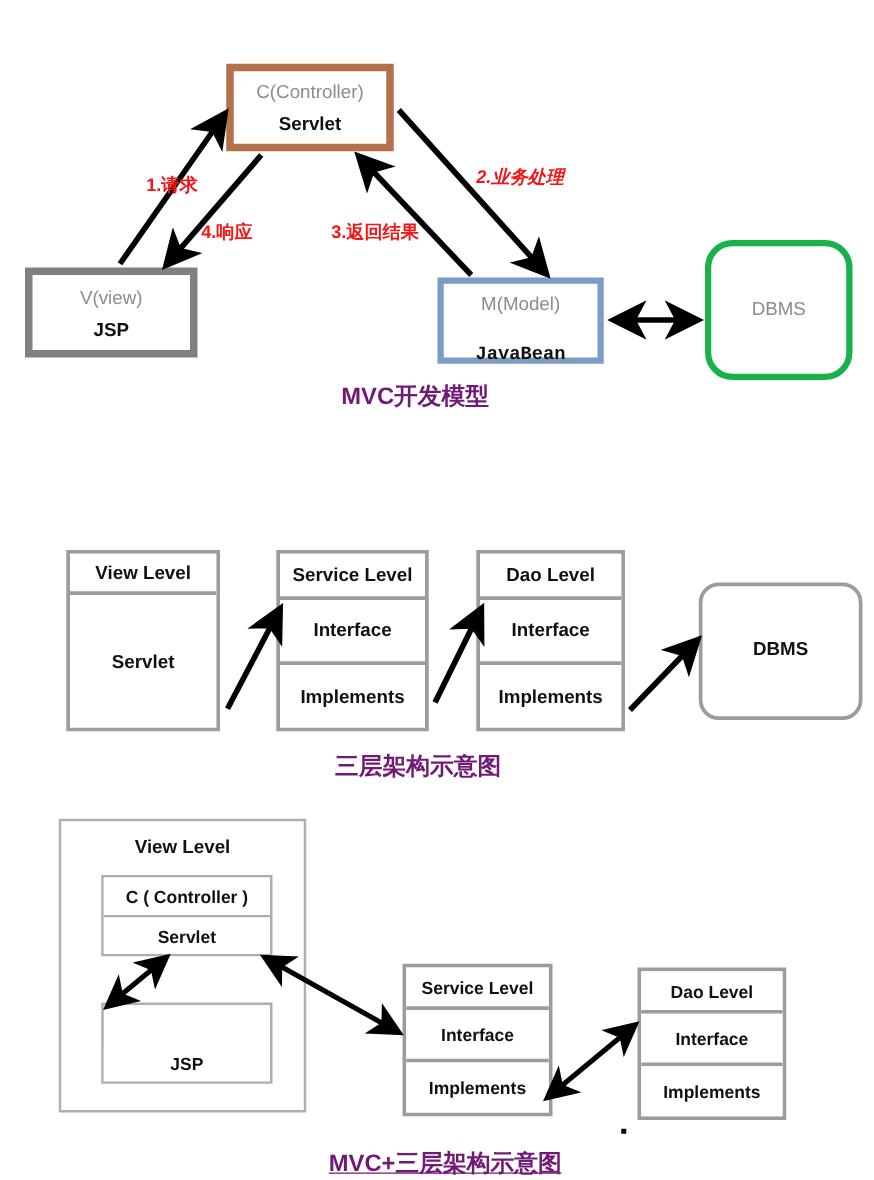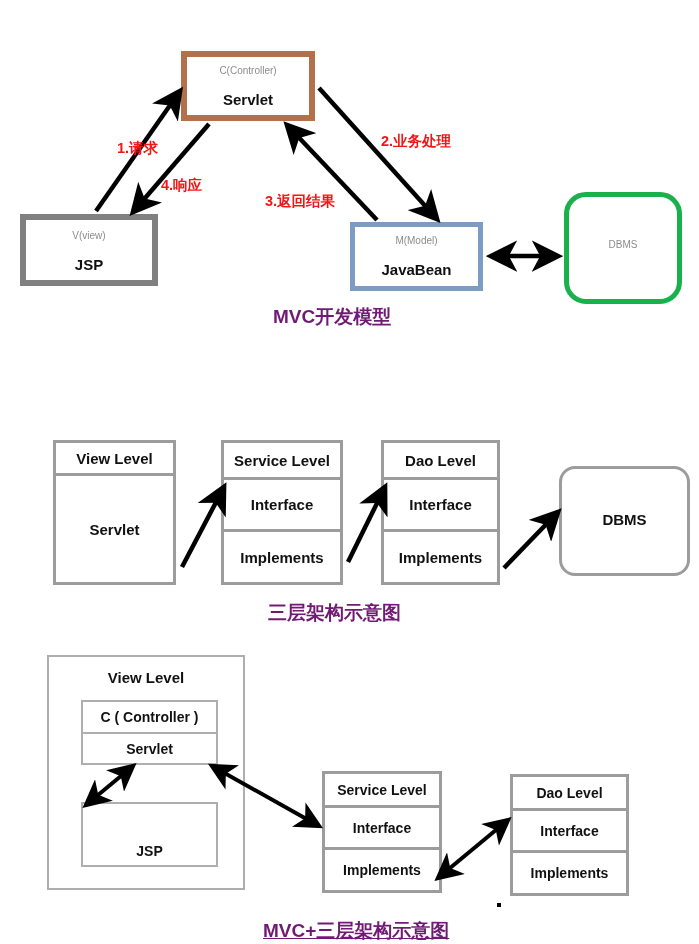--- a/index.html
+++ b/index.html
@@ -44,21 +44,21 @@
   .lbl {
     position: absolute;
     width: 100%;
     text-align: center;
     left: 0;
     white-space: nowrap;
   }
   .lbl-muted {
     color: #8c8c8c;
     font-weight: normal;
-    font-size: 10px;
+    font-size: 15px;
   }
   .lbl-dark {
     color: #101010;
     font-weight: bold;
     font-size: 15px;
   }
   .cell {
     position: absolute;
     box-sizing: border-box;
     background: #ffffff;
@@ -105,31 +105,31 @@
     <span class="lbl lbl-dark" style="top:34px;">Servlet</span>
   </div>
 
   <div class="box box-gray" style="left:20px; top:214px; width:138px; height:72px;">
     <span class="lbl lbl-muted" style="top:10px;">V(view)</span>
     <span class="lbl lbl-dark" style="top:36px;">JSP</span>
   </div>
 
   <div class="box box-blue" style="left:350px; top:222px; width:133px; height:69px;">
     <span class="lbl lbl-muted" style="top:8px;text-align:center;">M(Model)</span>
-    <span class="lbl lbl-dark" style="top:34px;">JavaBean</span>
+    <span class="lbl lbl-dark" style="top:48px;font-family:Liberation Mono, monospace;">JavaBean</span>
   </div>
 
   <div class="box box-green" style="left:564px; top:192px; width:118px; height:112px;">
     <span class="lbl lbl-muted" style="top:42px;">DBMS</span>
   </div>
 
   <div class="redlabel" style="left:79px; top:139px;margin-left:38px;">1.请求</div>
   <div class="redlabel" style="left:161px; top:176px;">4.响应</div>
-  <div class="redlabel" style="left:265px; top:192px;">3.返回结果</div>
-  <div class="redlabel" style="left:381px; top:132px;">2.业务处理</div>
+  <div class="redlabel" style="left:265px; top:176px;">3.返回结果</div>
+  <div class="redlabel" style="left:381px; top:132px;font-style:italic;">2.业务处理</div>
 
   <div class="caption" style="left:273px; top:304px;">MVC开发模型</div>
 
   <div class="box thin-gray" style="left:53px; top:440px; width:123px; height:145px;"></div>
   <div class="cell" style="left:56px; top:443px; width:117px; height:33px; border-bottom:3px solid #9c9c9c;">View Level</div>
   <div class="cell" style="left:56px; top:476px; width:117px; height:106px; border:none;">Servlet</div>
 
   <div class="box thin-gray" style="left:221px; top:440px; width:122px; height:145px;"></div>
   <div class="cell" style="left:224px; top:443px; width:116px; height:37px; border-bottom:3px solid #9c9c9c;">Service Level</div>
   <div class="cell" style="left:224px; top:480px; width:116px; height:52px; border-bottom:3px solid #9c9c9c;">Interface</div>

